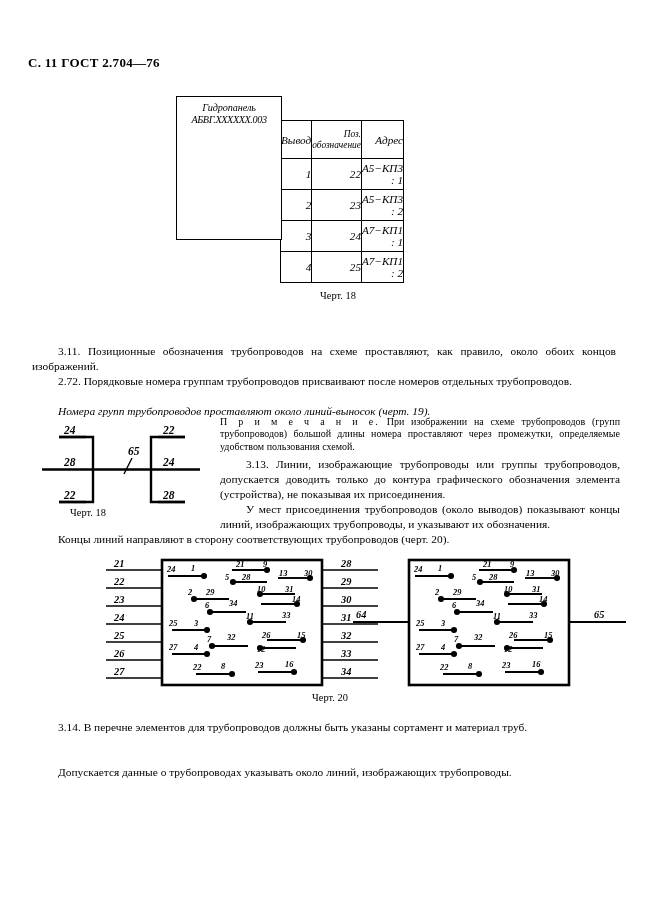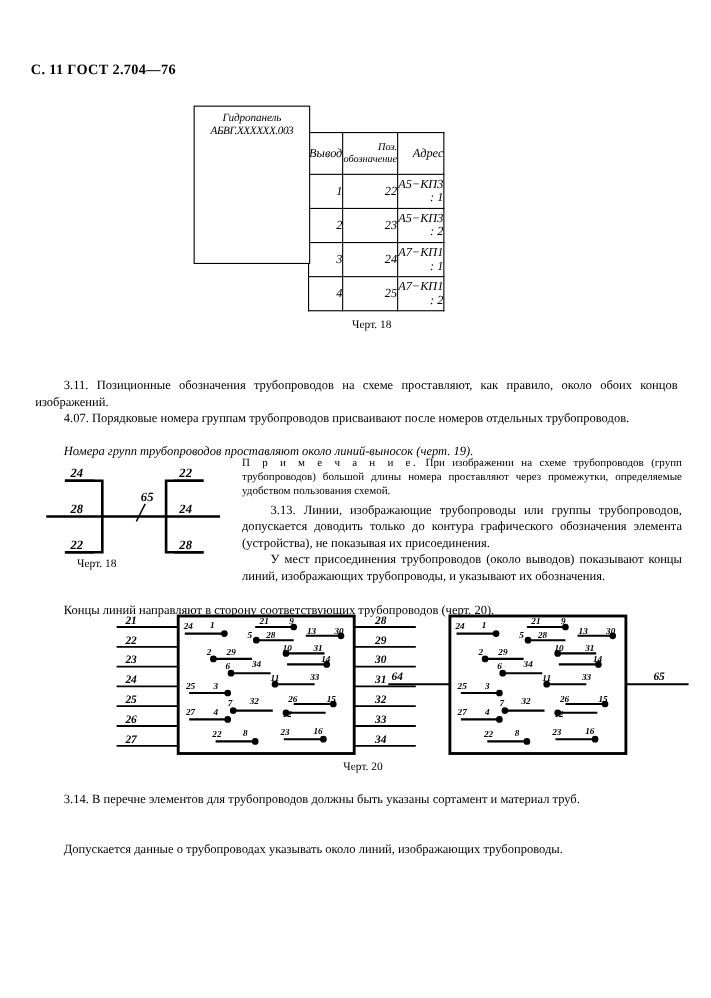--- a/index.html
+++ b/index.html
@@ -179,21 +179,21 @@
   </table>
 </div>
 
 <div class="caption" style="left:283px; top:290px; width:110px;">Черт. 18</div>
 
 <div class="para" style="left:32px; top:344px; width:584px;">
   <span class="ind"></span><span>3.11.  Позиционные обозначения трубопроводов на схеме проставляют, как правило, около обоих концов изображений.</span>
 </div>
 
 <div class="para" style="left:32px; top:374px; width:584px;">
-  <span class="ind"></span><span>4.07.  Порядковые номера группам трубопроводов присваивают после номеров отдельных трубопроводов.</span>
+  <span class="ind"></span><span>2.72.  Порядковые номера группам трубопроводов присваивают после номеров отдельных трубопроводов.</span>
 </div>
 
 <div class="para" style="left:32px; top:404px; width:584px; text-align:left;font-style:italic;">
   <span class="ind"></span><span>Номера групп трубопроводов проставляют около линий-выносок (черт. 19).</span>
 </div>
 
 <div id="fig19">
   <svg width="205" height="108" viewBox="0 0 205 108">
 
     <path d="M 41 21 L 75 21 L 75 86 L 41 86" fill="none" stroke="#000" stroke-width="2.4"></path>
@@ -228,21 +228,21 @@
 </div>
 
 <div class="para" style="left:220px; top:457px; width:400px;">
   <span class="ind"></span><span>3.13.  Линии, изображающие трубопроводы или группы трубопроводов, допускается доводить только до контура графического обозначения элемента (устройства), не показывая их присоединения.</span>
 </div>
 
 <div class="para" style="left:220px; top:502px; width:400px;">
   <span class="ind"></span><span>У мест присоединения трубопроводов (около выводов) показывают концы линий, изображающих трубопроводы, и указывают их обозначения.</span>
 </div>
 
-<div class="para" style="left:32px; top:548px; width:584px; text-align:left;">
+<div class="para" style="left:32px; top:532px; width:584px; text-align:left;">
   <span class="ind"></span><span>Концы линий направляют в сторону соответствующих трубопроводов (черт. 20).</span>
 </div>
 
 <div id="fig20">
   <svg width="618" height="140" viewBox="0 0 618 140">
 
     <rect x="148" y="8" width="160" height="125" fill="none" stroke="#000" stroke-width="2.6"></rect>
 
     <line x1="92" y1="18" x2="148" y2="18" stroke="#000" stroke-width="1.6"></line>
     <line x1="92" y1="36" x2="148" y2="36" stroke="#000" stroke-width="1.6"></line>

